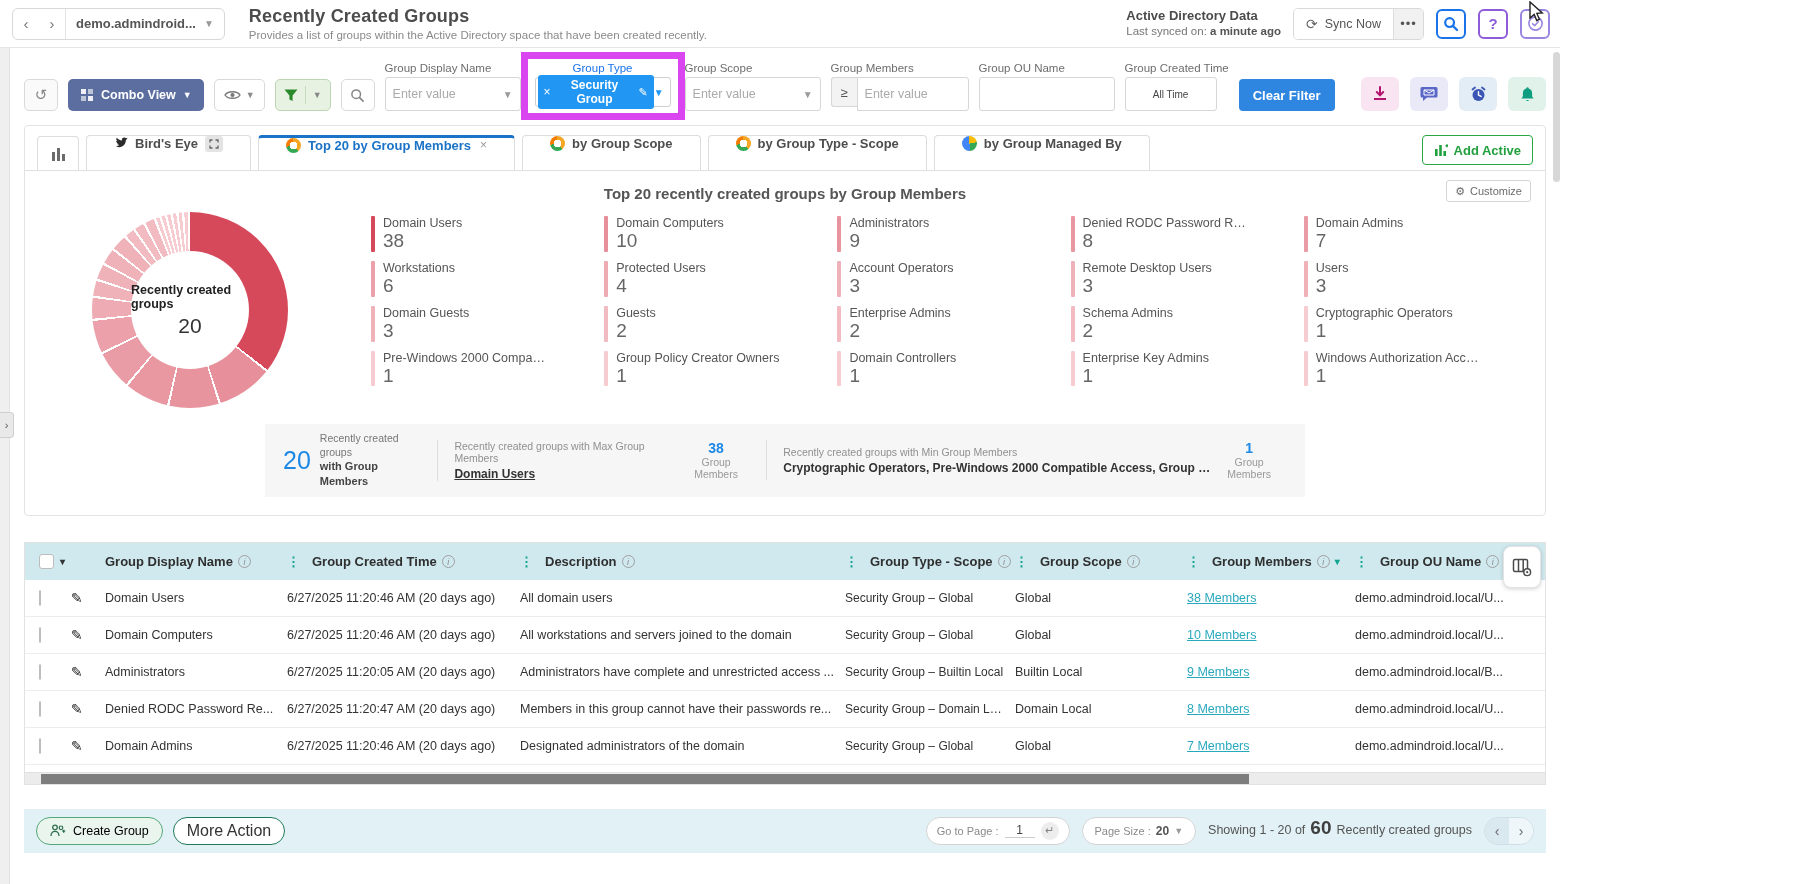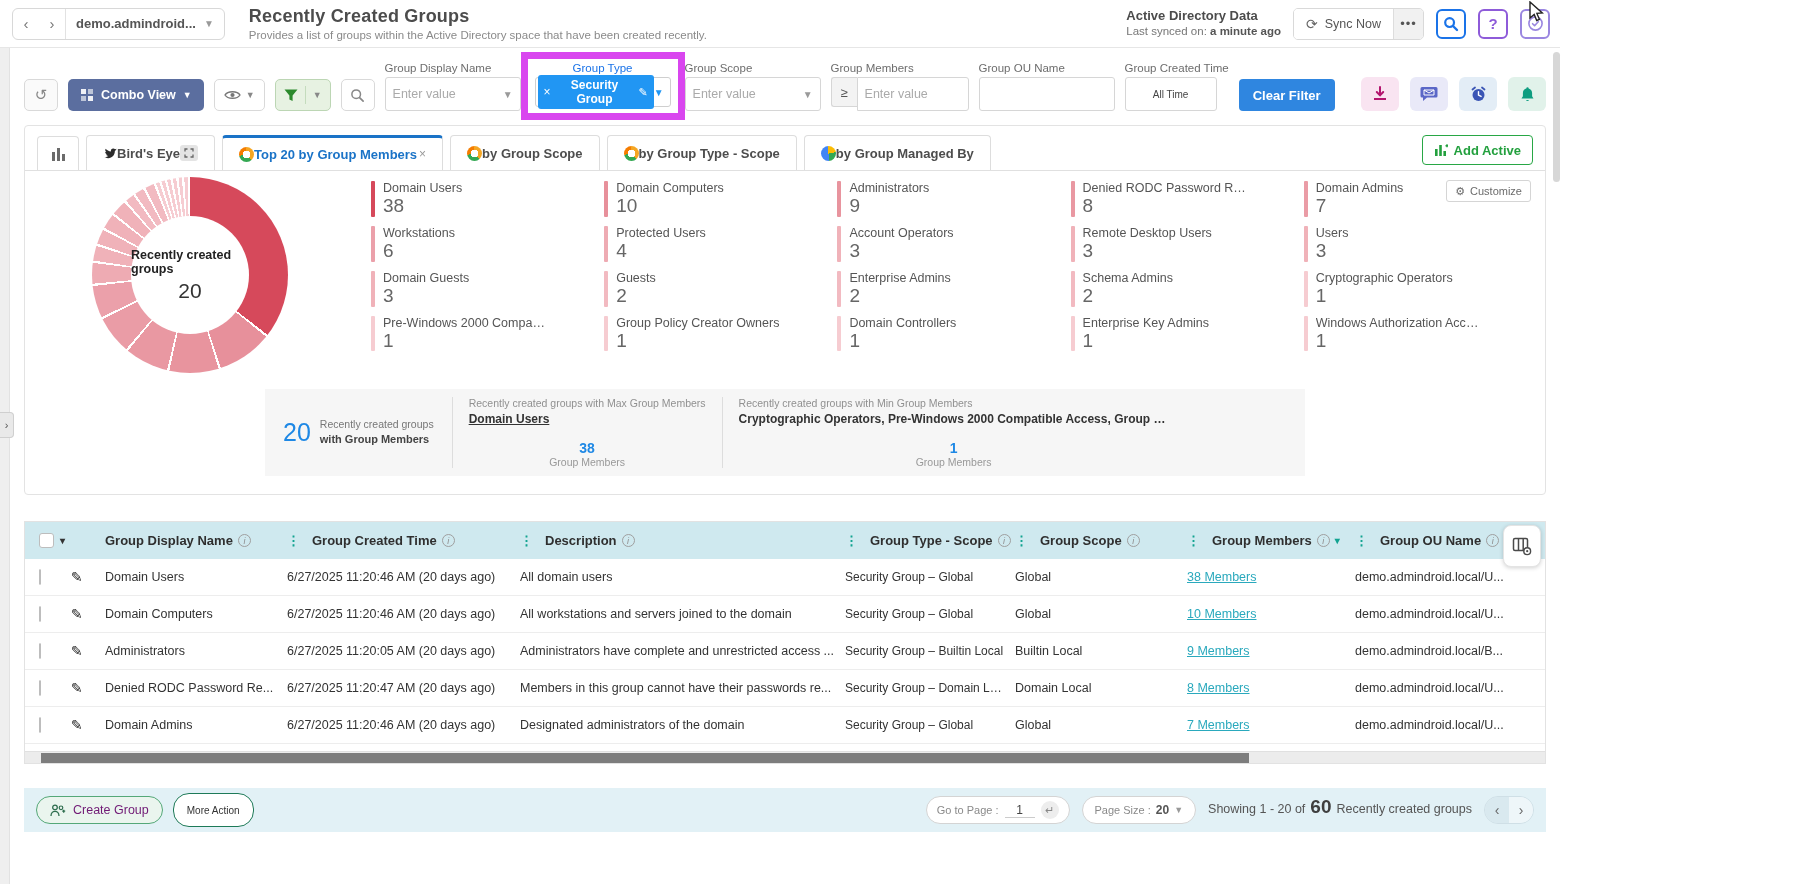--- a/index.html
+++ b/index.html
@@ -58,21 +58,21 @@
   .typectrl .car { margin-left:auto; color:#2196f3; font-size:10px; }
   .clearbtn { height:32px; background:#2f86e0; border:none; color:#fff; font-size:13px; font-weight:bold; border-radius:4px; padding:0 14px; cursor:pointer; }
   .far-icons { margin-left:auto; display:flex; gap:11px; }
   .fic { width:38px; height:34px; border-radius:6px; display:flex; align-items:center; justify-content:center; cursor:pointer; }
   .fic.dl { background:#f9e4f1; } .fic.chat { background:#e9e9f8; } .fic.alarm { background:#e3edf6; } .fic.bell { background:#e1f2ea; }
 
   
   .chartcard { position:relative; margin:2px 14px 0 14px; border:1px solid #e3e3e3; border-radius:4px; background:#fff; }
   .tabsrow { display:flex; align-items:flex-end; gap:7px; padding:9px 12px 0 12px; border-bottom:1px solid #e0e0e0; }
   .charticonbtn { width:42px; height:34px; border:1px solid #ddd; border-bottom:none; border-radius:4px 4px 0 0; background:#fff; display:flex; align-items:center; justify-content:center; cursor:pointer; }
-  .tab { height:35px; border:1px solid #ddd; border-bottom:none; border-radius:4px 4px 0 0; background:#fff; display:flex; align-items:center; gap:0; padding:0 16px; font-size:13px; font-weight:bold; color:#4d4d4d; cursor:pointer; white-space:nowrap; }
+  .tab { height:35px; border:1px solid #ddd; border-bottom:none; border-radius:4px 4px 0 0; background:#fff; display:flex; gap:7px; padding:0 27px; font-size:13px; font-weight:bold; color:#4d4d4d; cursor:pointer; white-space:nowrap; }
   .tab.active { border-top:3px solid #1a73c7; color:#1a73c7; }
   .tab .x { color:#9a9a9a; font-size:12px; font-weight:normal; margin-left:2px; }
   .tab .expand { width:18px; height:16px; background:#e4e4e4; border-radius:3px; display:flex; align-items:center; justify-content:center; }
   .addchart { margin-left:auto; margin-bottom:5px; height:30px; border:1px solid #28a745; border-radius:4px; background:#fff; color:#23a03e; font-size:13px; font-weight:bold; display:flex; align-items:center; gap:6px; padding:0 11px; cursor:pointer; }
   .customize { position:absolute; right:14px; top:54px; height:22px; border:1px solid #d5d5d5; border-radius:3px; background:#fff; color:#6b6b6b; font-size:11px; display:flex; align-items:center; gap:5px; padding:0 8px; cursor:pointer; }
   .chart-title { text-align:center; font-size:15px; font-weight:bold; color:#555; margin:14px 0 4px 0; }
   .chartzone { display:flex; align-items:flex-start; padding:6px 26px 0 40px; }
   .donutwrap { width:250px; display:flex; justify-content:center; }
   .donut { position:relative; width:196px; height:196px; border-radius:50%; }
   .donut .hole { position:absolute; left:39px; top:39px; width:118px; height:118px; background:#fff; border-radius:50%; display:flex; flex-direction:column; align-items:center; justify-content:center; }
@@ -81,21 +81,21 @@
   .legendgrid { flex:1; margin-left:56px; display:grid; grid-template-columns:repeat(5, 1fr); column-gap:18px; row-gap:9px; padding-top:4px; }
   .litem { display:flex; }
   .lbar { width:4px; border-radius:1px; margin-right:8px; }
   .ltxt .ln { font-size:12.5px; color:#555; white-space:nowrap; overflow:hidden; text-overflow:ellipsis; max-width:165px; }
   .ltxt .lv { font-size:19px; color:#666; line-height:1.15; }
   .sumstrip { margin:16px auto 18px auto; width:1040px; background:#f6f6f6; display:flex; align-items:center; padding:8px 18px; gap:0; }
   .s1 { display:flex; align-items:center; gap:9px; padding-right:18px; }
   .s1 .big { font-size:25px; color:#1e88e5; }
   .s1 .cap { font-size:10.5px; color:#777; line-height:1.3; }
   .s1 .cap b { color:#444; font-size:11px; }
-  .s2 { display:flex; align-items:center; border-left:1px solid #ddd; padding:0 16px; gap:14px;flex-direction:column; }
+  .s2 { display:flex; align-items:center; border-left:1px solid #ddd; padding:0 16px; gap:14px; }
   .s2 .lbl { font-size:10.5px; color:#909090; }
   .s2 .val { font-size:12px; font-weight:bold; color:#333; text-decoration:underline; margin-top:3px; }
   .s2 .val.trunc { max-width:430px; white-space:nowrap; overflow:hidden; text-overflow:ellipsis; text-decoration:none; }
   .cnt { text-align:center; }
   .cnt .n { font-size:14px; font-weight:bold; color:#1e88e5; }
   .cnt .c { font-size:10.5px; color:#999; }
 
   
   .tablecard { position:relative; margin:26px 14px 0 14px; border:1px solid #e2e2e2; background:#fff; }
   .trow { display:grid; grid-template-columns:46px 34px 182px 233px 325px 170px 172px 168px 1fr; align-items:center; }
@@ -113,22 +113,22 @@
   .cell.chk { padding-left:14px; overflow:visible; }
   .pencil { font-family:"DejaVu Sans", sans-serif; font-size:14px; color:#222; cursor:pointer; }
   .memlink { color:#2aa9bd; text-decoration:underline; cursor:pointer; }
   .partialrow { height:7px; overflow:hidden; border-bottom:none; background:#fff; }
   .hscroll { height:12px; background:#ececec; position:relative; border-top:1px solid #e0e0e0; }
   .hthumb { position:absolute; left:16px; top:1px; height:10px; width:1208px; background:#7d7d7d; cursor:pointer; }
   .colsettings { position:absolute; right:4px; top:3px; width:38px; height:42px; background:#fff; border:1px solid #e4e4e4; border-radius:8px; box-shadow:0 1px 4px rgba(0,0,0,.18); display:flex; align-items:center; justify-content:center; cursor:pointer; }
 
   
   .pagefoot { margin:24px 14px 0 14px; background:#e2f1f6; height:44px; display:flex; align-items:center; padding:0 12px; gap:10px; }
-  .cgbtn { background:#eaf5ee; border:1px solid #54a878; border-radius:16px; height:28px; padding:0 13px; display:flex; align-items:center; gap:7px; font-size:12.5px; color:#701a75; cursor:pointer; }
-  .mabtn { background:#fff; border:1px solid #1e7a58; border-radius:16px; height:34px; padding:0 13px; font-size:10px; color:#333; cursor:pointer; }
+  .cgbtn { background:#eaf5ee; border:1px solid #54a878; border-radius:16px; height:28px; padding:0 13px; display:flex; align-items:center; gap:7px; font-size:12.5px; color:#000000; cursor:pointer; }
+  .mabtn { background:#fff; border:1px solid #1e7a58; border-radius:16px; height:28px; padding:0 13px; font-size:16px; color:#333; cursor:pointer; }
   .foot-right { margin-left:auto; display:flex; align-items:flex-start; gap:12px; }
   .gotopill { background:#fff; border:1px solid #d4d4d4; border-radius:15px; height:28px; display:flex; align-items:center; gap:6px; padding:0 10px; font-size:11px; color:#8a8a8a; }
   .gotopill input { width:30px; border:none; border-bottom:1px solid #ccc; text-align:center; font-size:12px; color:#444; outline:none; background:transparent; }
   .retbtn { width:18px; height:18px; border-radius:50%; background:#ededed; color:#888; font-size:11px; display:flex; align-items:center; justify-content:center; cursor:pointer; }
   .sizepill { background:#fff; border:1px solid #d4d4d4; border-radius:15px; height:28px; display:flex; align-items:center; gap:5px; padding:0 12px; font-size:11px; color:#8a8a8a; cursor:pointer; }
   .sizepill b { color:#555; font-size:12px; }
   .sizepill .car { font-size:9px; color:#999; }
   .showing { font-size:12.5px; color:#555; display:flex; align-items:baseline; gap:5px; }
   .showing .total { font-size:19px; font-weight:bold; color:#3f3f3f; }
   .pagearrows { display:flex; border-radius:14px; overflow:hidden; border:1px solid #cfdfe6; }
@@ -367,20 +367,21 @@
               <path d="M11.5 2.8 h3 M13 1.3 v3" stroke="#23a03e" stroke-width="1.4"></path>
             </svg>
           <span>Add Active</span>
         </button>
       </div>
       <button class="customize">
         <span>⚙</span>
         <span>Customize</span>
       </button>
 
+      <div class="chart-title">Top 20 recently created groups by Group Members</div>
 
       <div class="chartzone">
         <div class="donutwrap">
           <div class="donut" id="donut" style="background: conic-gradient(rgb(214, 73, 91) 0deg, rgb(214, 73, 91) 127.657deg, rgb(255, 255, 255) 127.657deg, rgb(255, 255, 255) 129.057deg, rgb(231, 144, 155) 129.057deg, rgb(231, 144, 155) 161.619deg, rgb(255, 255, 255) 161.619deg, rgb(255, 255, 255) 163.019deg, rgb(232, 148, 158) 163.019deg, rgb(232, 148, 158) 192.185deg, rgb(255, 255, 255) 192.185deg, rgb(255, 255, 255) 193.585deg, rgb(233, 152, 162) 193.585deg, rgb(233, 152, 162) 219.355deg, rgb(255, 255, 255) 219.355deg, rgb(255, 255, 255) 220.755deg, rgb(234, 156, 166) 220.755deg, rgb(234, 156, 166) 243.128deg, rgb(255, 255, 255) 243.128deg, rgb(255, 255, 255) 244.528deg, rgb(235, 160, 170) 244.528deg, rgb(235, 160, 170) 263.506deg, rgb(255, 255, 255) 263.506deg, rgb(255, 255, 255) 264.906deg, rgb(238, 171, 179) 264.906deg, rgb(238, 171, 179) 277.091deg, rgb(255, 255, 255) 277.091deg, rgb(255, 255, 255) 278.491deg, rgb(240, 178, 185) 278.491deg, rgb(240, 178, 185) 287.279deg, rgb(255, 255, 255) 287.279deg, rgb(255, 255, 255) 288.679deg, rgb(240, 178, 185) 288.679deg, rgb(240, 178, 185) 297.468deg, rgb(255, 255, 255) 297.468deg, rgb(255, 255, 255) 298.868deg, rgb(240, 178, 185) 298.868deg, rgb(240, 178, 185) 307.657deg, rgb(255, 255, 255) 307.657deg, rgb(255, 255, 255) 309.057deg, rgb(240, 178, 185) 309.057deg, rgb(240, 178, 185) 317.845deg, rgb(255, 255, 255) 317.845deg, rgb(255, 255, 255) 319.245deg, rgb(242, 186, 193) 319.245deg, rgb(242, 186, 193) 324.638deg, rgb(255, 255, 255) 324.638deg, rgb(255, 255, 255) 326.038deg, rgb(242, 186, 193) 326.038deg, rgb(242, 186, 193) 331.43deg, rgb(255, 255, 255) 331.43deg, rgb(255, 255, 255) 332.83deg, rgb(242, 186, 193) 332.83deg, rgb(242, 186, 193) 338.223deg, rgb(255, 255, 255) 338.223deg, rgb(255, 255, 255) 339.623deg, rgb(246, 204, 209) 339.623deg, rgb(246, 204, 209) 341.619deg, rgb(255, 255, 255) 341.619deg, rgb(255, 255, 255) 343.019deg, rgb(246, 204, 209) 343.019deg, rgb(246, 204, 209) 345.015deg, rgb(255, 255, 255) 345.015deg, rgb(255, 255, 255) 346.415deg, rgb(246, 204, 209) 346.415deg, rgb(246, 204, 209) 348.411deg, rgb(255, 255, 255) 348.411deg, rgb(255, 255, 255) 349.811deg, rgb(246, 204, 209) 349.811deg, rgb(246, 204, 209) 351.808deg, rgb(255, 255, 255) 351.808deg, rgb(255, 255, 255) 353.208deg, rgb(246, 204, 209) 353.208deg, rgb(246, 204, 209) 355.204deg, rgb(255, 255, 255) 355.204deg, rgb(255, 255, 255) 356.604deg, rgb(246, 204, 209) 356.604deg, rgb(246, 204, 209) 358.6deg, rgb(255, 255, 255) 358.6deg, rgb(255, 255, 255) 360deg);">
             <div class="hole">
               <div class="cl">Recently created groups</div>
               <div class="cv">20</div>
             </div>
           </div>
         </div>

